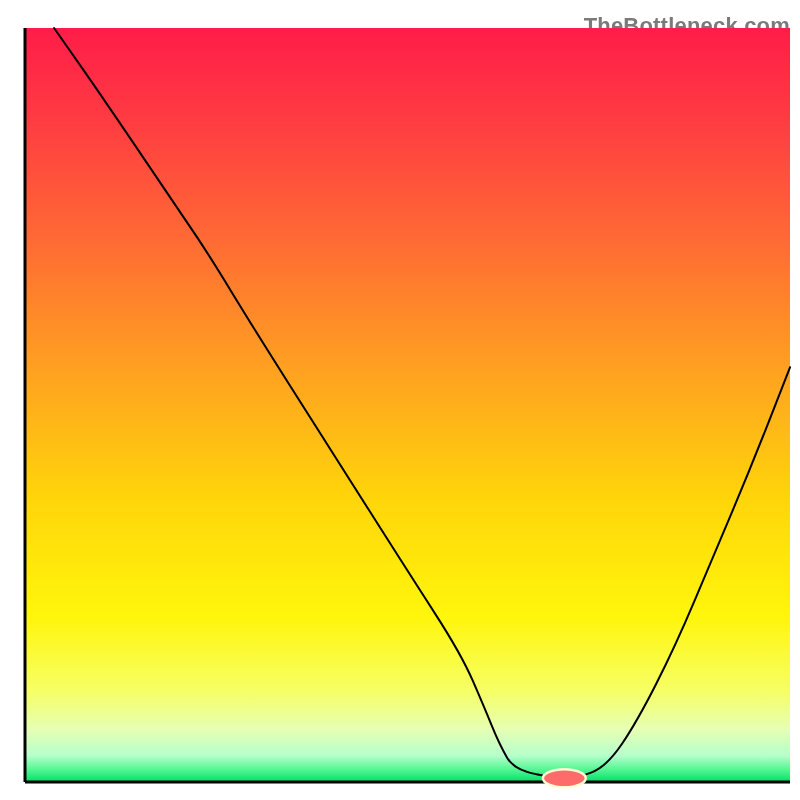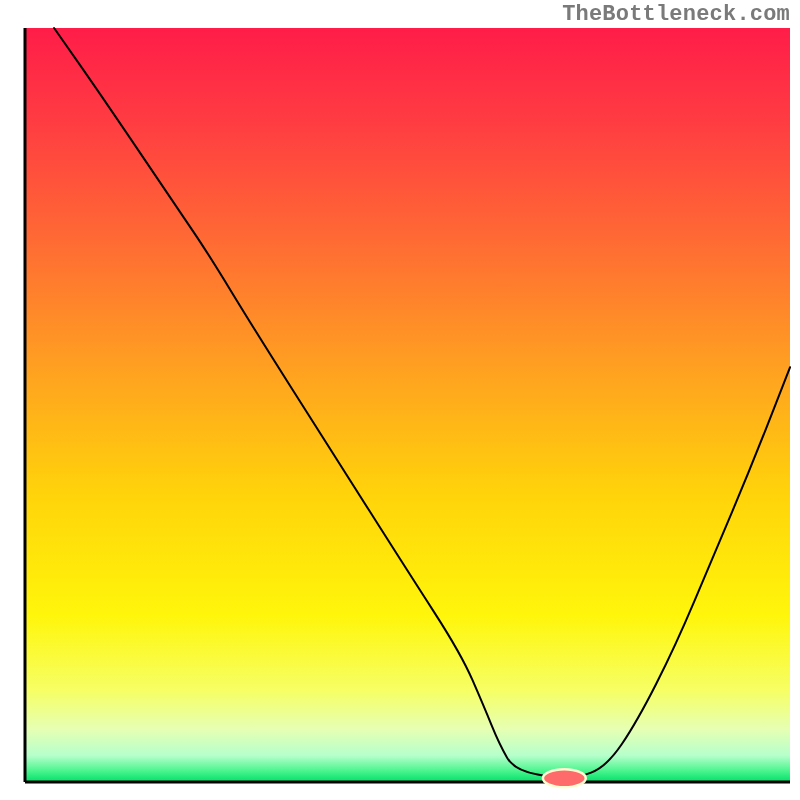--- a/index.html
+++ b/index.html
@@ -10,23 +10,23 @@
     background: #ffffff;
     overflow: hidden;
   }
   .chart-wrap {
     position: relative;
     width: 800px;
     height: 800px;
   }
   .watermark {
     position: absolute;
-    top: 2px;
+    top: 13px;
     right: 10px;
-    font-family: Liberation Mono, monospace;
+    font-family: Liberation Sans, sans-serif;
     font-size: 22px;
     font-weight: 700;
     color: #7a7a7a;
     letter-spacing: 0.2px;
     user-select: none;
   }
   svg.chart {
     position: absolute;
     left: 0;
     top: 0;

